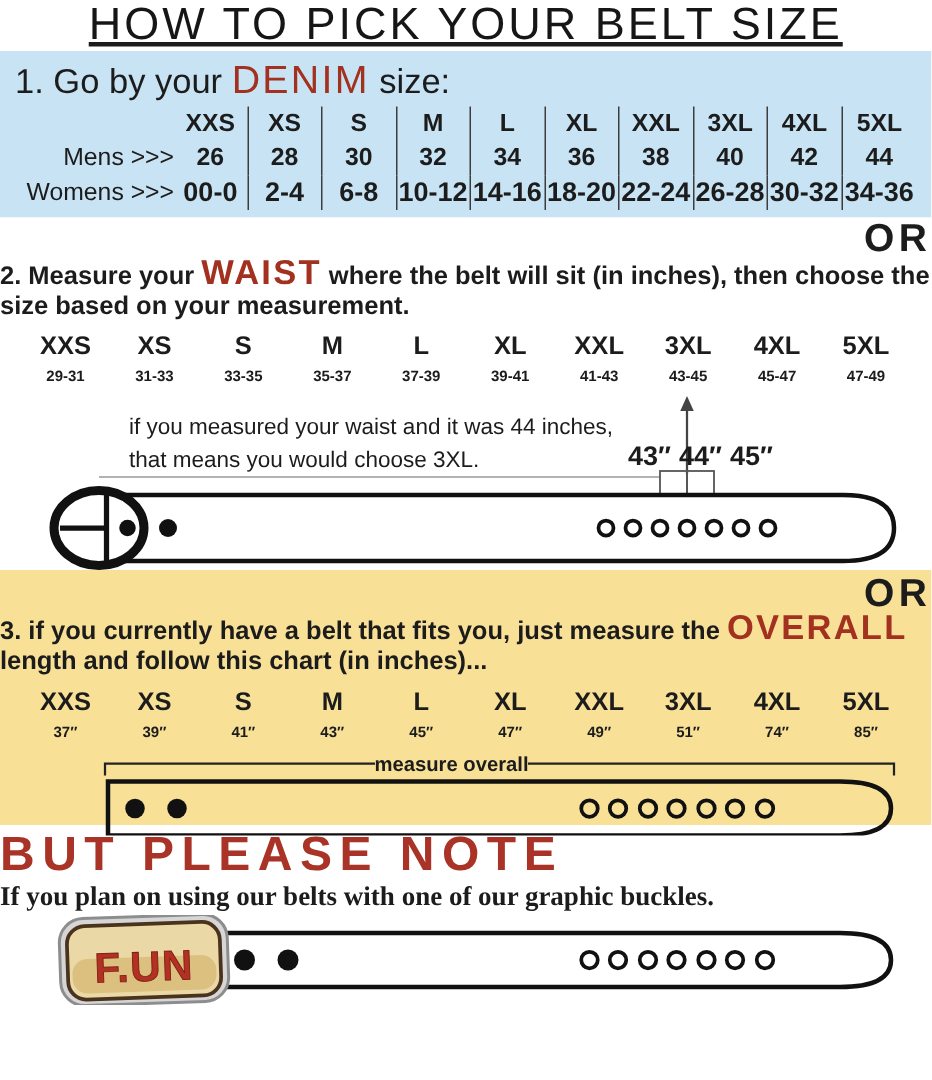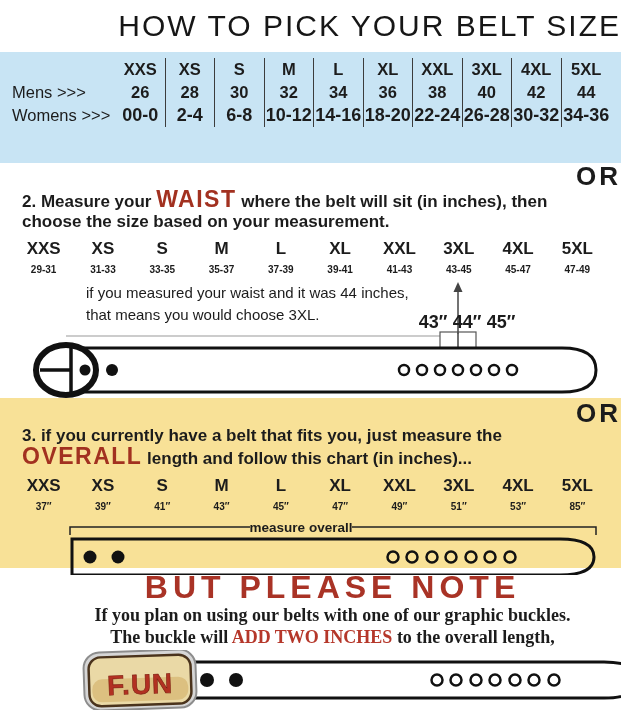--- a/index.html
+++ b/index.html
@@ -1,72 +1,73 @@
 <!DOCTYPE html>
 <html><head>
 <meta charset="utf-8">
 <style>
   * { box-sizing: border-box; margin: 0; padding: 0; }
   body {
     width: 621px; height: 720px; overflow: hidden;
     background: #ffffff; color: #1c1c1c;
     font-family: "Liberation Sans", sans-serif;
   }
-  .header { height: 52px; display: flex; align-items: center; justify-content: flex-end; }
+  .header { height: 34px; display: flex; align-items: center; justify-content: center; text-decoration: underline; }
   .title { font-size: 30px; font-weight: 400; letter-spacing: 2px; white-space: nowrap; color: #161616; }
 
   .accent { color: #a23120; }
   .accent-big { font-size: 1.14em; letter-spacing: 1.5px; }
 
   
   .denim-section { height: 111px; background: #c8e4f4; padding: 4px 10px 0 10px; }
   .sec-heading { font-size: 23px; font-weight: 400; line-height: 30px; }
   .denim-grid { display: grid; grid-template-columns: 106px repeat(10, 1fr); margin-top: 2px; }
   .dg-cell { border-right: 1px solid #3c3c3c; text-align: center; line-height: 23px; font-size: 16.5px; font-weight: 700; }
   .dg-cell.dg-last { border-right: none; }
   .dg-val { font-weight: 600; }
   .dg-w { font-size: 18px; font-weight: 600; }
-  .dg-label { text-align: left; font-size: 16.5px; line-height: 23px; padding-left: 2px; }
+  .dg-label { text-align: right; font-size: 16.5px; line-height: 23px; padding-left: 2px; }
 
   
   .waist-section { height: 235px; background: #ffffff; }
   .or-label { font-size: 26px; font-weight: 700; letter-spacing: 3px; line-height: 26px; margin-left: 64px; text-align: right; }
-  .body-heading { font-size: 17px; font-weight: 600; line-height: 20px; padding: 0 22px; }
+  .body-heading { font-size: 17px; font-weight: 600; line-height: 20px; padding: 0 0; }
   .body-heading .accent { font-size: 23px; letter-spacing: 1.5px; font-weight: 600; }
   .size-grid { display: grid; grid-template-columns: repeat(10, 1fr); text-align: center; padding: 0 14px; margin-top: 6px; }
   .sg-size { font-size: 17px; font-weight: 700; line-height: 22px; }
   .sg-range { font-size: 10px; font-weight: 600; line-height: 20px; }
   .belt1-wrap { position: relative; height: 121px; }
   .belt1-svg { position: absolute; left: 0; top: 0; width: 621px; height: 119px; }
-  .belt1-note { position: absolute; left: 86px; top: 2px; font-size: 15px; line-height: 22px; font-weight: 400; }
+  .belt1-note { position: absolute; left: 86px; top: 12px; font-size: 15px; line-height: 22px; font-weight: 400; }
 
   
   .overall-section { height: 170px; background: #f8e197; padding-top: 2px; }
   .belt2-svg { display: block; width: 621px; height: 58px; margin-top: 0; }
 
   
-  .note-section { height: 162px; background: #ffffff; text-align: center; padding-top: 2px; margin-left: 44px; }
+  .note-section { height: 162px; background: #ffffff; text-align: left; padding-top: 2px; }
   .note-heading { font-size: 32px; font-weight: 700; letter-spacing: 5px; line-height: 34px; color: #a93326; }
   .note-line { font-size: 18px; font-weight: 700; line-height: 22px; font-family: Liberation Serif, serif; }
   .note-line .accent2 { color: #b5372a; }
   .belt3-svg { display: block; width: 621px; height: 60px; margin-top: 2px; }
 
   svg text { font-family: "Liberation Sans", sans-serif; }
   .belt-measure-label { font-size: 13.5px; font-weight: 600; fill: #1c1c1c; }
   .belt-inch-label { font-size: 18px; font-weight: 600; fill: #1c1c1c; }
   .fun-text { font-size: 28px; font-weight: 700; letter-spacing: 1px; fill: #b23122; stroke: #7c2012; stroke-width: 0.6; }
 </style>
 </head>
 <body>
 
 <header class="header">
   <h1 class="title">HOW TO PICK YOUR BELT SIZE</h1>
 </header>
 
 <section class="denim-section">
+  <div class="sec-heading"><span>1. Go by your </span><span class="accent accent-big">DENIM</span><span> size:</span></div>
   <div class="denim-grid">
     <div class="dg-label"></div>
     <div class="dg-cell">XXS</div>
     <div class="dg-cell">XS</div>
     <div class="dg-cell">S</div>
     <div class="dg-cell">M</div>
     <div class="dg-cell">L</div>
     <div class="dg-cell">XL</div>
     <div class="dg-cell">XXL</div>
     <div class="dg-cell">3XL</div>
@@ -189,21 +190,21 @@
     <div class="sg-size">4XL</div>
     <div class="sg-size">5XL</div>
     <div class="sg-range">37″</div>
     <div class="sg-range">39″</div>
     <div class="sg-range">41″</div>
     <div class="sg-range">43″</div>
     <div class="sg-range">45″</div>
     <div class="sg-range">47″</div>
     <div class="sg-range">49″</div>
     <div class="sg-range">51″</div>
-    <div class="sg-range">53″</div>
+    <div class="sg-range">74″</div>
     <div class="sg-range">85″</div>
   </div>
 
   <svg class="belt2-svg" viewBox="0 0 621 58">
 
     <g fill="none" stroke="#222" stroke-width="1.5">
       <path d="M70,18 V10 H250"></path>
       <path d="M352,10 H596 V18"></path>
     </g>
     <text x="301" y="15" text-anchor="middle" class="belt-measure-label">measure overall</text>
@@ -219,21 +220,20 @@
         <circle cx="471" cy="40" r="5.5"></circle>
         <circle cx="490" cy="40" r="5.5"></circle>
       <circle cx="510" cy="40" r="5.5"></circle>
     </g>
   </svg>
 </section>
 
 <section class="note-section">
   <div class="note-heading">BUT PLEASE NOTE</div>
   <div class="note-line">If you plan on using our belts with one of our graphic buckles.</div>
-  <div class="note-line"><span>The buckle will </span><span class="accent2">ADD TWO INCHES</span><span> to the overall length,</span></div>
 
   <svg class="belt3-svg" viewBox="0 0 621 60">
 
     <path d="M118,12 H560 Q594,12 594,30 Q594,48 560,48 H118 Z" fill="#ffffff" stroke="#111" stroke-width="3"></path>
     <circle cx="163" cy="30" r="7" fill="#111"></circle>
     <circle cx="192" cy="30" r="7" fill="#111"></circle>
     <g fill="#ffffff" stroke="#111" stroke-width="2.5">
       <circle cx="393" cy="30" r="5.5"></circle>
         <circle cx="412" cy="30" r="5.5"></circle>
         <circle cx="432" cy="30" r="5.5"></circle>

